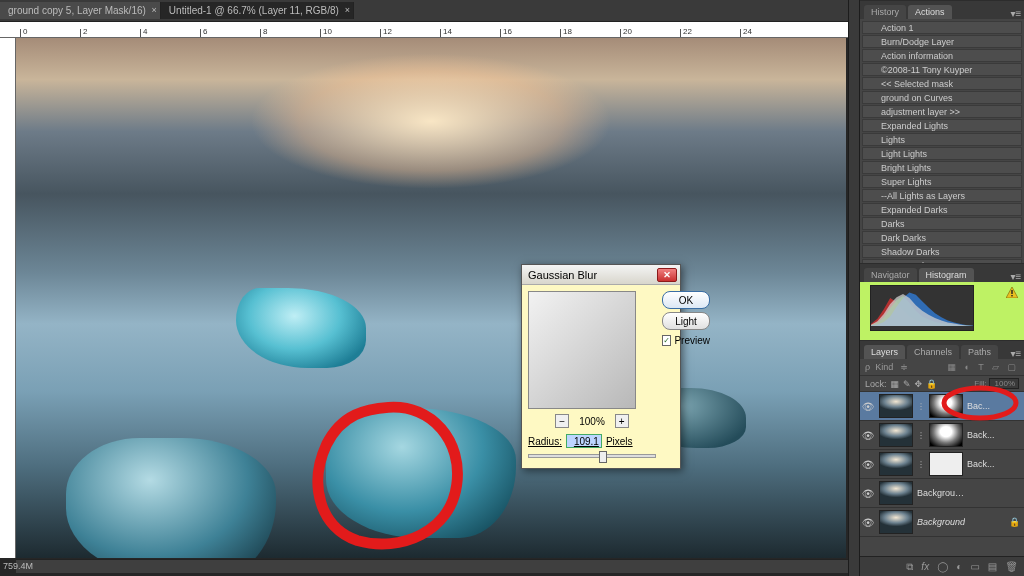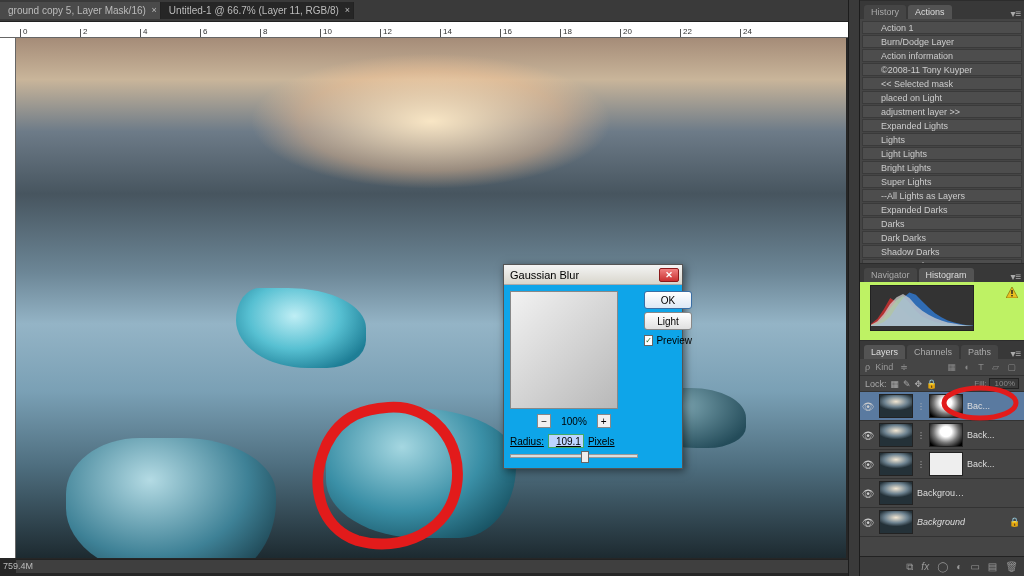--- a/index.html
+++ b/index.html
@@ -37,34 +37,34 @@
   .ice5 { position:absolute; left:620px; top:350px; width:110px; height:60px;
           background: radial-gradient(ellipse at 40% 30%, #7da6b2 0%, #244c5a 80%);
           border-radius: 40% 50% 35% 55%; }
   .red-circle { position:absolute; left:295px; top:360px; width:155px; height:155px; pointer-events:none; }
   .red-circle svg { width:100%; height:100%; overflow:visible; }
   
   .scrollbar-h { position:absolute; left:16px; right:0; bottom:3px; height:14px; background:#3f3f3f; border-top:1px solid #222;}
   .status-left { position:absolute; left:3px; bottom:5px; font-size:9px; color:#bbb; }
   
   
-  .dialog { position: absolute; left: 503px; top: 264px; width: 180px; background: #0ea5e9; border: 1px solid #555; box-shadow: 2px 2px 8px rgba(0,0,0,0.5); font-size: 10px; color: #000; }
+  .dialog { position: absolute; left: 521px; top: 264px; width: 160px; background: #fef9c3; border: 1px solid #555; box-shadow: 2px 2px 8px rgba(0,0,0,0.5); font-size: 10px; color: #000; }
   .dialog-title { height: 20px; background: linear-gradient(180deg, #f4f4f4, #d8d6cc); display:flex; align-items:center; justify-content:space-between; padding: 0 3px 0 6px; border-bottom: 1px solid #aaa; font-size:11px; }
   .dialog-close { width: 20px; height: 14px; background: linear-gradient(180deg,#f08080,#c93030); color:#fff; display:flex;align-items:center;justify-content:center; border:1px solid #8b1a1a; border-radius:2px; font-size:9px; font-weight:bold;}
   .dialog-body { padding: 6px; display:flex; gap:6px; }
   .preview-col { flex:1; }
   .preview-box { width: 108px; height: 118px; background: linear-gradient(135deg,#f2f2f2,#b8b8b8); border:1px solid #888; }
   .zoom-row { display:flex; align-items:center; justify-content:center; gap:10px; margin-top:5px; font-size:10px; }
   .zoom-btn { width:14px; height:14px; background:#f0f0f0; border:1px solid #888; display:flex;align-items:center;justify-content:center; font-size:10px;}
   .radius-row { display:flex; align-items:center; gap:4px; margin-top:6px;text-decoration:underline; }
   .radius-input { width:36px; height:14px; background:#bcd5ff; border:1px solid #4a6; font-size:10px; padding:0 2px; text-align:right;}
   .slider { width: 128px; height: 4px; background:#ddd; border:1px solid #999; margin:6px 0 4px 0; position:relative;}
   .slider-thumb { position:absolute; top:-4px; left:70px; width:8px; height:12px; background:#eee; border:1px solid #666;}
   .btn-col { width:48px; display:flex; flex-direction:column; gap:3px; align-items:center; }
-  .win-btn { width:48px; height:18px; background:linear-gradient(180deg,#fff,#e0e0e0); border:1px solid #888; border-radius:3px; display:flex;align-items:center;justify-content:center; font-size:10px;}
+  .win-btn { width:48px; height:18px; background:linear-gradient(180deg,#fff,#e0e0e0); border:1px solid #888; border-radius:8px; display:flex;align-items:center;justify-content:center; font-size:10px;}
   .win-btn.primary { border:1px solid #3a6ea5; background:linear-gradient(180deg,#fff,#dce8f5);}
   .chk { display:flex; align-items:center; gap:3px; margin-top:2px; width:100%; font-size:10px;}
   .chk-box { width:11px; height:11px; background:#fff; border:1px solid #666; display:flex;align-items:center;justify-content:center; font-size:8px; color:#2a6e2a;}
   
   
   .ps-side { width: 12px; background:#3a3a3a; border-left:1px solid #1c1c1c; border-right:1px solid #1c1c1c;}
   .right-col { width: 164px; background: #bef264; display:flex; flex-direction:column; }
   .panel { border-top:1px solid #2c2c2c; }
   .panel-tabs { height:18px; background:#383838; display:flex; align-items:flex-end; font-size:9px; padding-left:4px; gap:2px;}
   .ptab { padding:2px 7px; background:#454545; color:#aaa; border-top-left-radius:3px;border-top-right-radius:3px;}
@@ -206,21 +206,21 @@
         <div class="ptab active">Actions</div>
         <div class="ptab-fill"></div>
         <div class="ptab-menu">▾≡</div>
       </div>
       <div class="actions-body" id="actions-body">
           <div class="action-row">Action 1</div>
           <div class="action-row">Burn/Dodge Layer</div>
           <div class="action-row">Action information</div>
           <div class="action-row">©2008-11 Tony Kuyper</div>
           <div class="action-row">&lt;&lt; Selected mask</div>
-          <div class="action-row">placed on Light</div>
+          <div class="action-row">ground on Curves</div>
           <div class="action-row">adjustment layer &gt;&gt;</div>
           <div class="action-row">Expanded Lights</div>
           <div class="action-row">Lights</div>
           <div class="action-row">Light Lights</div>
           <div class="action-row">Bright Lights</div>
           <div class="action-row">Super Lights</div>
           <div class="action-row">--All Lights as Layers</div>
           <div class="action-row">Expanded Darks</div>
           <div class="action-row">Darks</div>
           <div class="action-row">Dark Darks</div>

